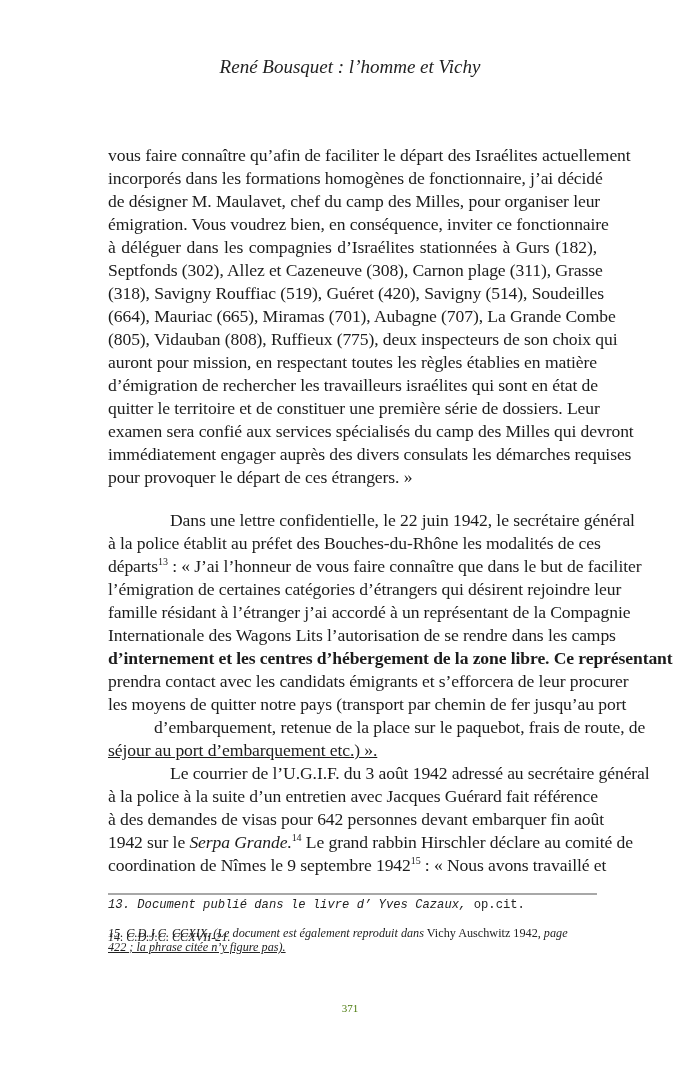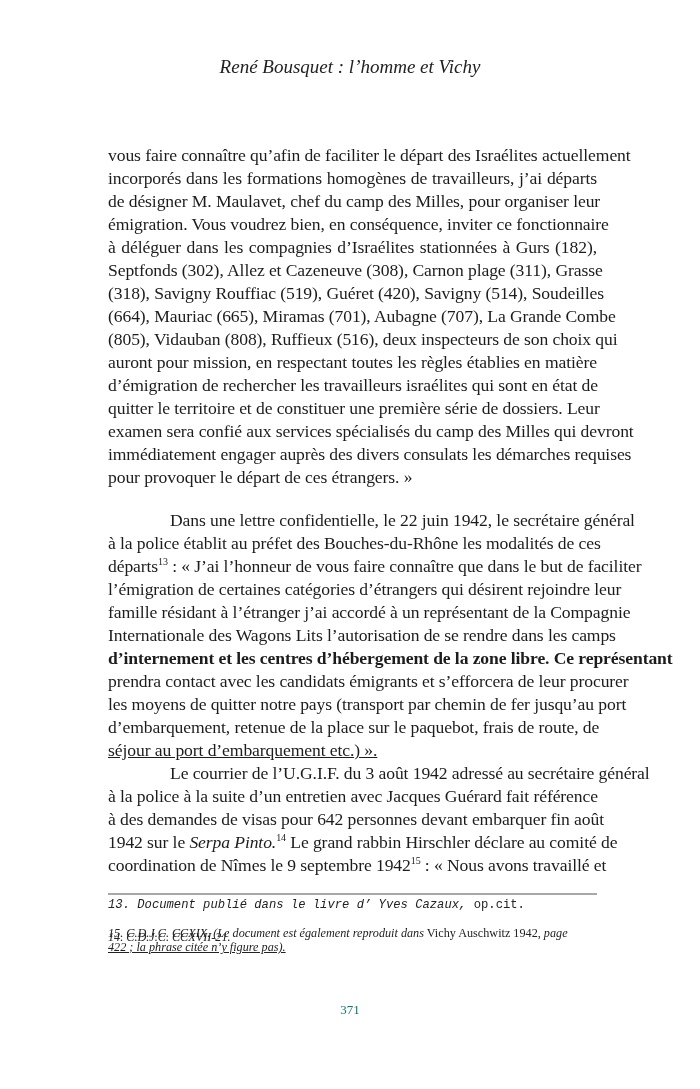--- a/index.html
+++ b/index.html
@@ -26,66 +26,66 @@
       border-top: 2px solid #a8a8a8;
     }
     .footnotes { position: absolute; left: 108px; top: 898px; width: 489px; }
     .fn-line {
       position: absolute; left: 0; height: 14px; white-space: nowrap;
       font-size: 12.2px; line-height: 14px; font-style: italic; color: #222;
     }
     .fn-line .roman { font-style: normal; }
     .page-number {
       position: absolute; top: 1002px; left: 0; width: 700px; text-align: center;
-      font-size: 13px; color: #0f766e;
+      font-size: 11px; color: #4d7c0f;
     }
   </style>
 </head>
 <body>
 
 <div class="page">
   <div class="running-head">René Bousquet : l’homme et Vichy</div>
 
   <div class="body-block" style="top:143px;">
     <div class="line" style="top:0px;">vous faire connaître qu’afin de faciliter le départ des Israélites actuellement</div>
-    <div class="line" style="top:23px;">incorporés dans les formations homogènes de travailleurs, j’ai départs</div>
+    <div class="line" style="top:23px;">incorporés dans les formations homogènes de fonctionnaire, j’ai décidé</div>
     <div class="line" style="top:46px;">de désigner M. Maulavet, chef du camp des Milles, pour organiser leur</div>
     <div class="line" style="top:69px;">émigration. Vous voudrez bien, en conséquence, inviter ce fonctionnaire</div>
     <div class="line" style="top:92px;">à déléguer dans les compagnies d’Israélites stationnées à Gurs (182),</div>
     <div class="line" style="top:115px;">Septfonds (302), Allez et Cazeneuve (308), Carnon plage (311), Grasse</div>
     <div class="line" style="top:138px;">(318), Savigny Rouffiac (519), Guéret (420), Savigny (514), Soudeilles</div>
     <div class="line" style="top:161px;">(664), Mauriac (665), Miramas (701), Aubagne (707), La Grande Combe</div>
-    <div class="line" style="top:184px;">(805), Vidauban (808), Ruffieux (516), deux inspecteurs de son choix qui</div>
+    <div class="line" style="top:184px;">(805), Vidauban (808), Ruffieux (775), deux inspecteurs de son choix qui</div>
     <div class="line" style="top:207px;">auront pour mission, en respectant toutes les règles établies en matière</div>
     <div class="line" style="top:230px;">d’émigration de rechercher les travailleurs israélites qui sont en état de</div>
     <div class="line" style="top:253px;">quitter le territoire et de constituer une première série de dossiers. Leur</div>
     <div class="line" style="top:276px;">examen sera confié aux services spécialisés du camp des Milles qui devront</div>
     <div class="line" style="top:299px;">immédiatement engager auprès des divers consulats les démarches requises</div>
     <div class="line last" style="top:322px;">pour provoquer le départ de ces étrangers. »</div>
   </div>
 
   <div class="body-block" style="top:508px;">
     <div class="line indent-wide" style="top:0px;">Dans une lettre confidentielle, le 22 juin 1942, le secrétaire général</div>
     <div class="line" style="top:23px;">à la police établit au préfet des Bouches-du-Rhône les modalités de ces</div>
     <div class="line" style="top:46px;"><span>départs</span><sup>13</sup><span> : « J’ai l’honneur de vous faire connaître que dans le but de faciliter</span></div>
     <div class="line" style="top:69px;">l’émigration de certaines catégories d’étrangers qui désirent rejoindre leur</div>
     <div class="line" style="top:92px;">famille résidant à l’étranger j’ai accordé à un représentant de la Compagnie</div>
     <div class="line" style="top:115px;">Internationale des Wagons Lits l’autorisation de se rendre dans les camps</div>
     <div class="line" style="top:138px;font-weight:bold;">d’internement et les centres d’hébergement de la zone libre. Ce représentant</div>
     <div class="line" style="top:161px;">prendra contact avec les candidats émigrants et s’efforcera de leur procurer</div>
     <div class="line" style="top:184px;">les moyens de quitter notre pays (transport par chemin de fer jusqu’au port</div>
-    <div class="line" style="top:207px;">d’embarquement, retenue de la place sur le paquebot, frais de route, de</div>
+    <div class="line" style="top:207px;margin-left:46px;">d’embarquement, retenue de la place sur le paquebot, frais de route, de</div>
     <div class="line last" style="top:230px;text-decoration:underline;">séjour au port d’embarquement etc.) ».</div>
   </div>
 
   <div class="body-block" style="top:761px;">
     <div class="line indent-wide" style="top:0px;">Le courrier de l’U.G.I.F. du 3 août 1942 adressé au secrétaire général</div>
     <div class="line" style="top:23px;">à la police à la suite d’un entretien avec Jacques Guérard fait référence</div>
     <div class="line" style="top:46px;">à des demandes de visas pour 642 personnes devant embarquer fin août</div>
-    <div class="line" style="top:69px;"><span>1942 sur le </span><i>Serpa Pinto.</i><sup>14</sup><span> Le grand rabbin Hirschler déclare au comité de</span></div>
+    <div class="line" style="top:69px;"><span>1942 sur le </span><i>Serpa Grande.</i><sup>14</sup><span> Le grand rabbin Hirschler déclare au comité de</span></div>
     <div class="line" style="top:92px;"><span>coordination de Nîmes le 9 septembre 1942</span><sup>15</sup><span> : « Nous avons travaillé et</span></div>
   </div>
 
   <div class="footnote-rule"></div>
 
   <div class="footnotes">
     <div class="fn-line" style="top:0px;font-family:Liberation Mono, monospace;"><span>13. Document publié dans le livre d’ Yves Cazaux,</span><span class="roman"> op.cit.</span></div>
     <div class="fn-line" style="top:32px;"><span>14. C.D.J.C. CCXVII-21.</span></div>
     <div class="fn-line" style="top:28px;"><span>15. C.D.J.C. CCXIX. (Le document est également reproduit dans</span><span class="roman"> Vichy Auschwitz 1942,</span><span> page</span></div>
     <div class="fn-line" style="top:42px;text-decoration:underline;"><span>422 ; la phrase citée n’y figure pas).</span></div>

